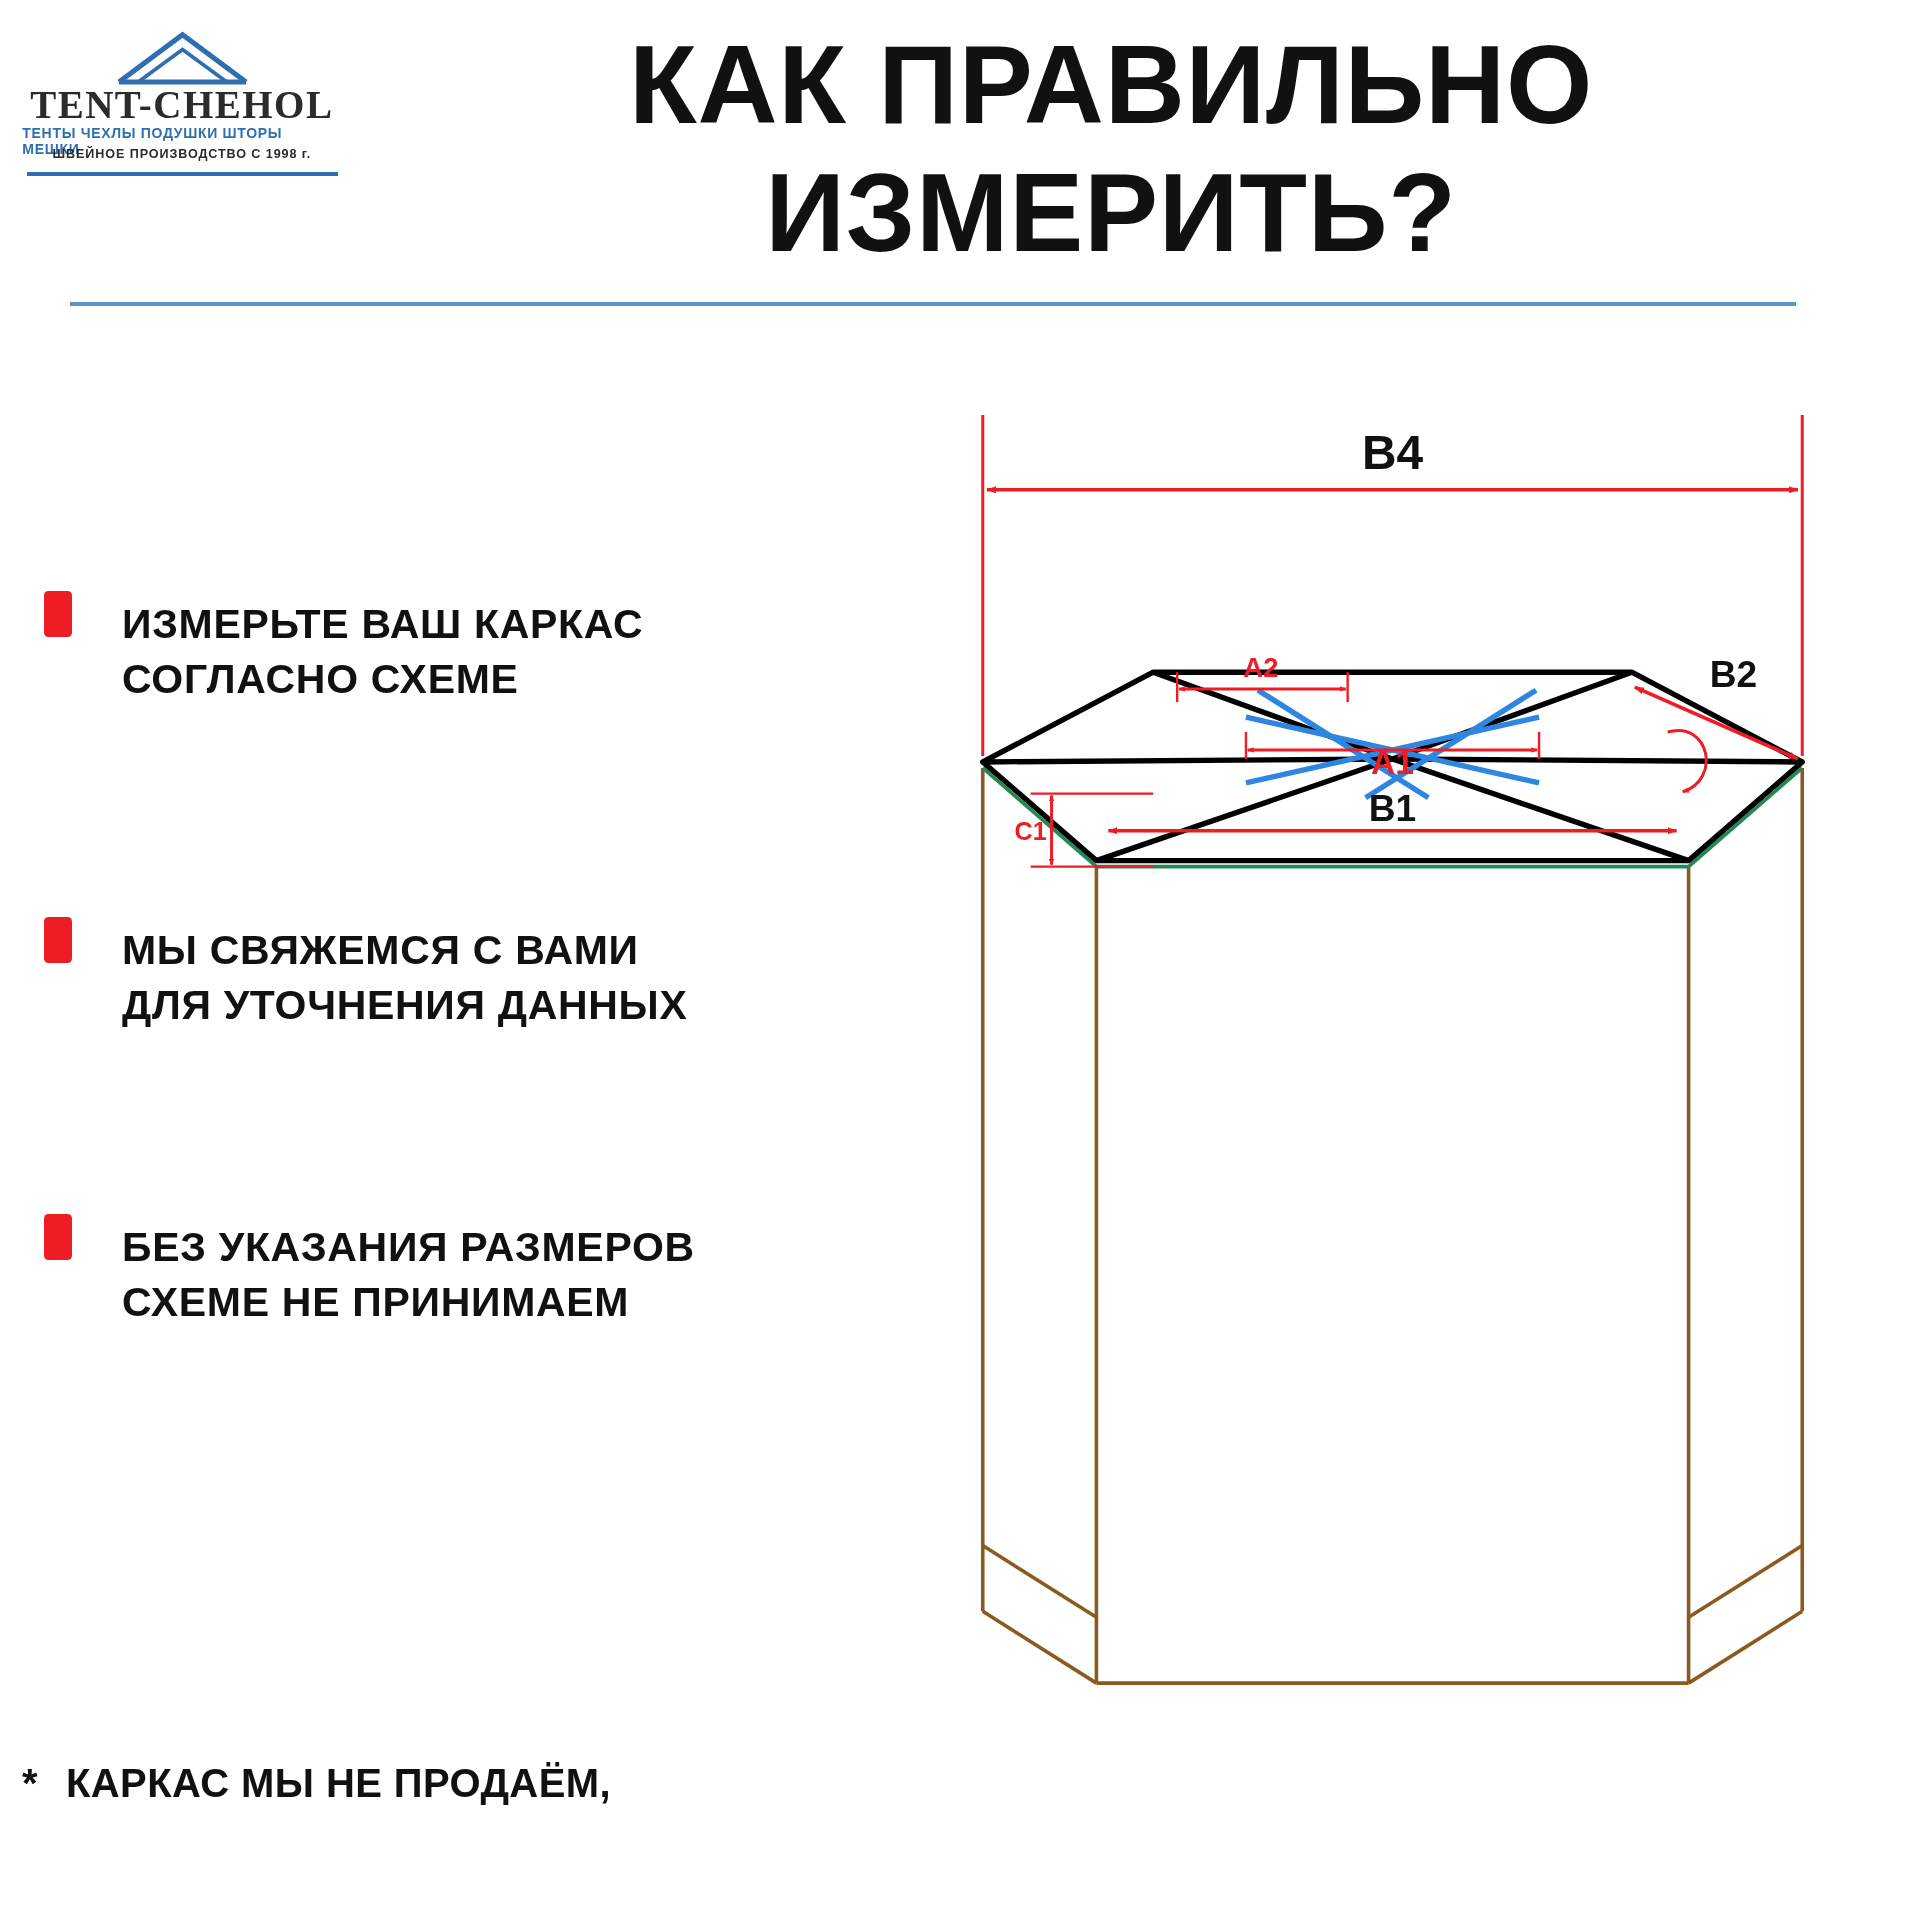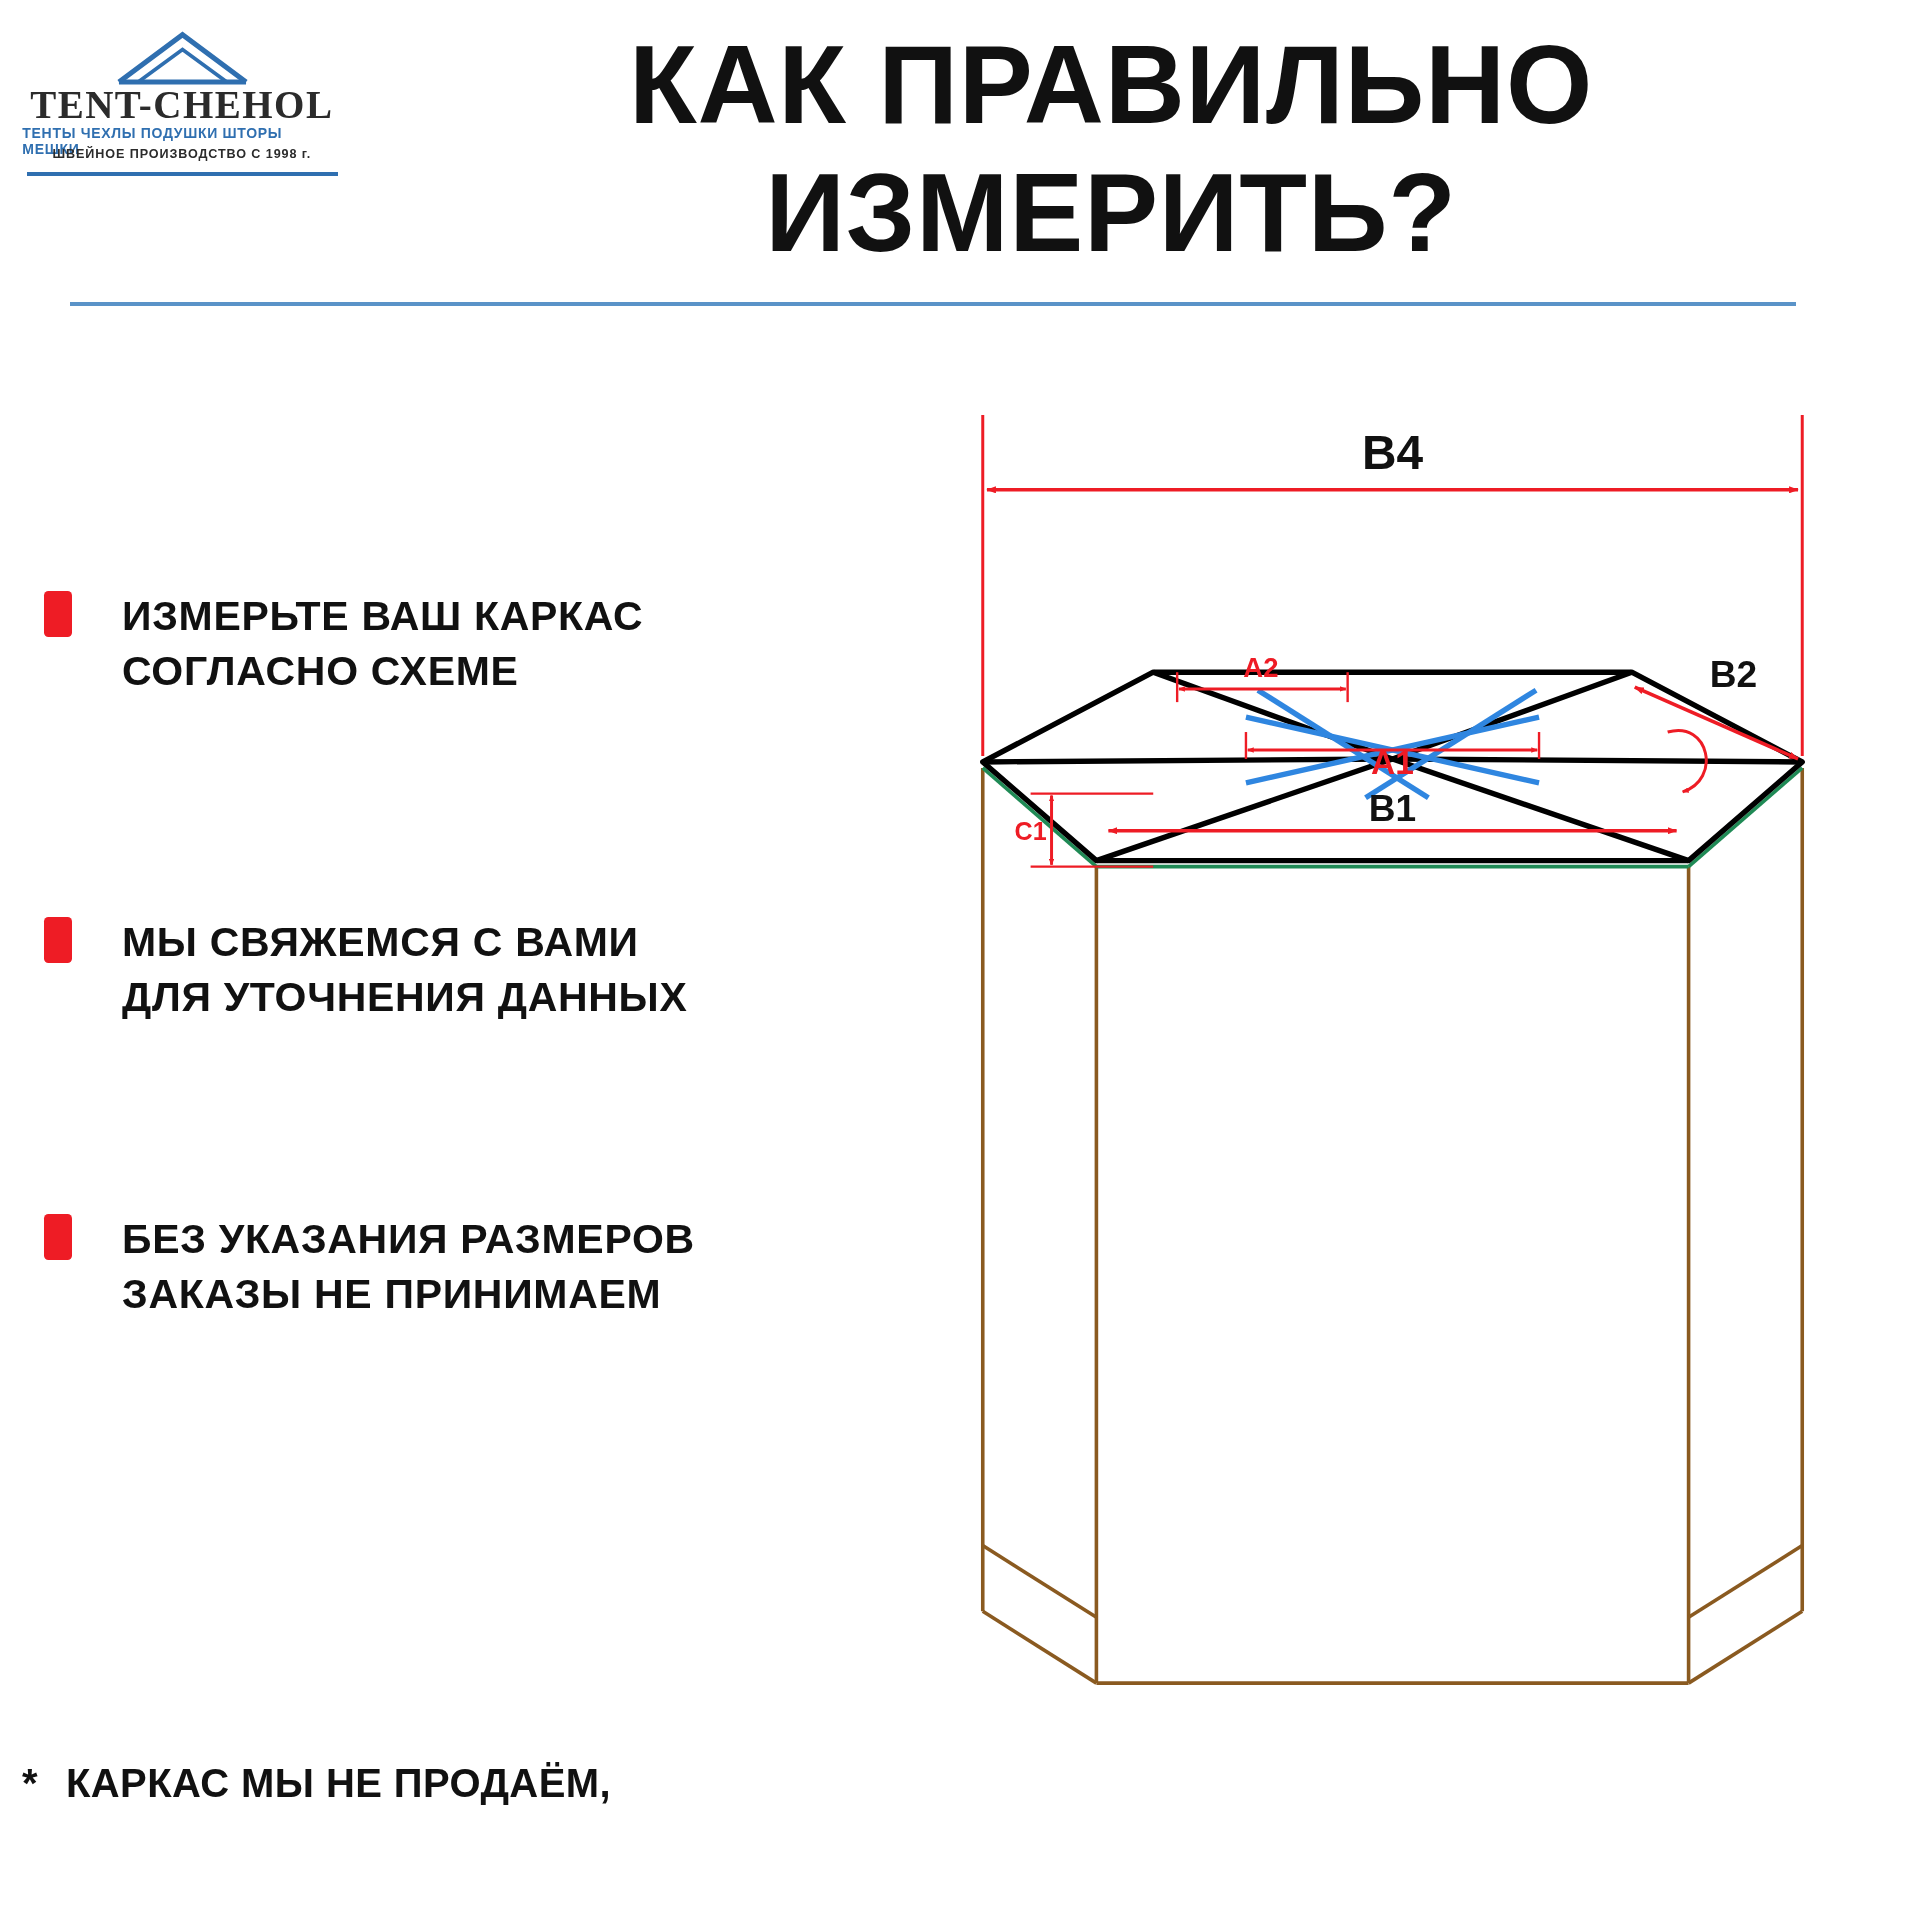--- a/index.html
+++ b/index.html
@@ -105,21 +105,21 @@
     left: 0px;
     top: 6px;
     width: 28px;
     height: 46px;
     background: #ee1c25;
     border-radius: 4.4px;
   }
   .bullet-text {
     position: absolute;
     left: 78px;
-    top: 4px;
+    top: 12px;
     width: 852px;
     font-size: 41px;
     line-height: 1.33;
     font-weight: bold;
     color: #111111;
     letter-spacing: 0.7px;
   }
 
   #bullet-1 { top: 585px; }
   #bullet-2 { top: 911px; }
@@ -192,21 +192,21 @@
   <div class="bullet-text">
     <div>МЫ СВЯЖЕМСЯ С ВАМИ</div>
     <div>ДЛЯ УТОЧНЕНИЯ ДАННЫХ</div>
   </div>
 </div>
 
 <div class="bullet-block" id="bullet-3">
   <div class="bullet-sq"></div>
   <div class="bullet-text">
     <div>БЕЗ УКАЗАНИЯ РАЗМЕРОВ</div>
-    <div>ЗАКАЗЫ НЕ ПРИНИМАЕМ</div>
+    <div>СХЕМЕ НЕ ПРИНИМАЕМ</div>
   </div>
 </div>
 
 <div class="footnote">
   <span class="star">*</span><span>КАРКАС МЫ НЕ ПРОДАЁМ,</span>
 </div>
 
 <div class="diagram">
   <svg width="1037" height="1304" viewBox="-20 -400 1440 2180">
     <defs>

